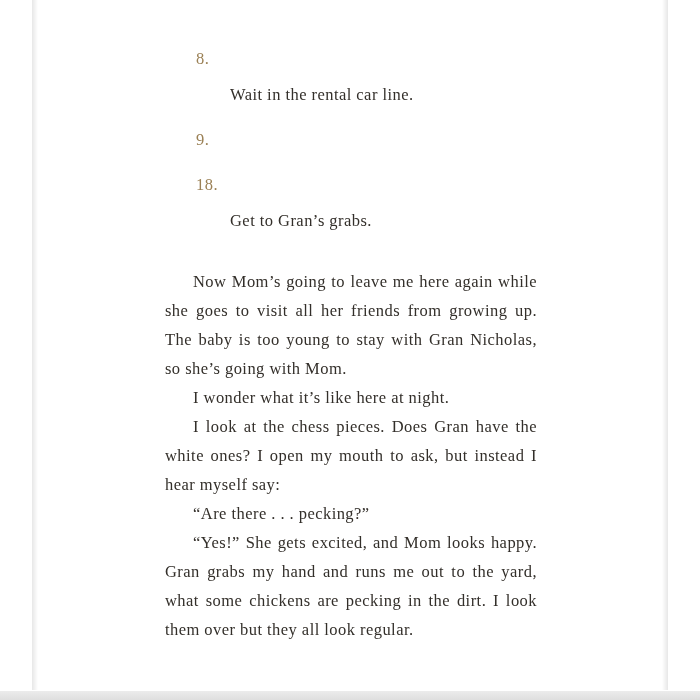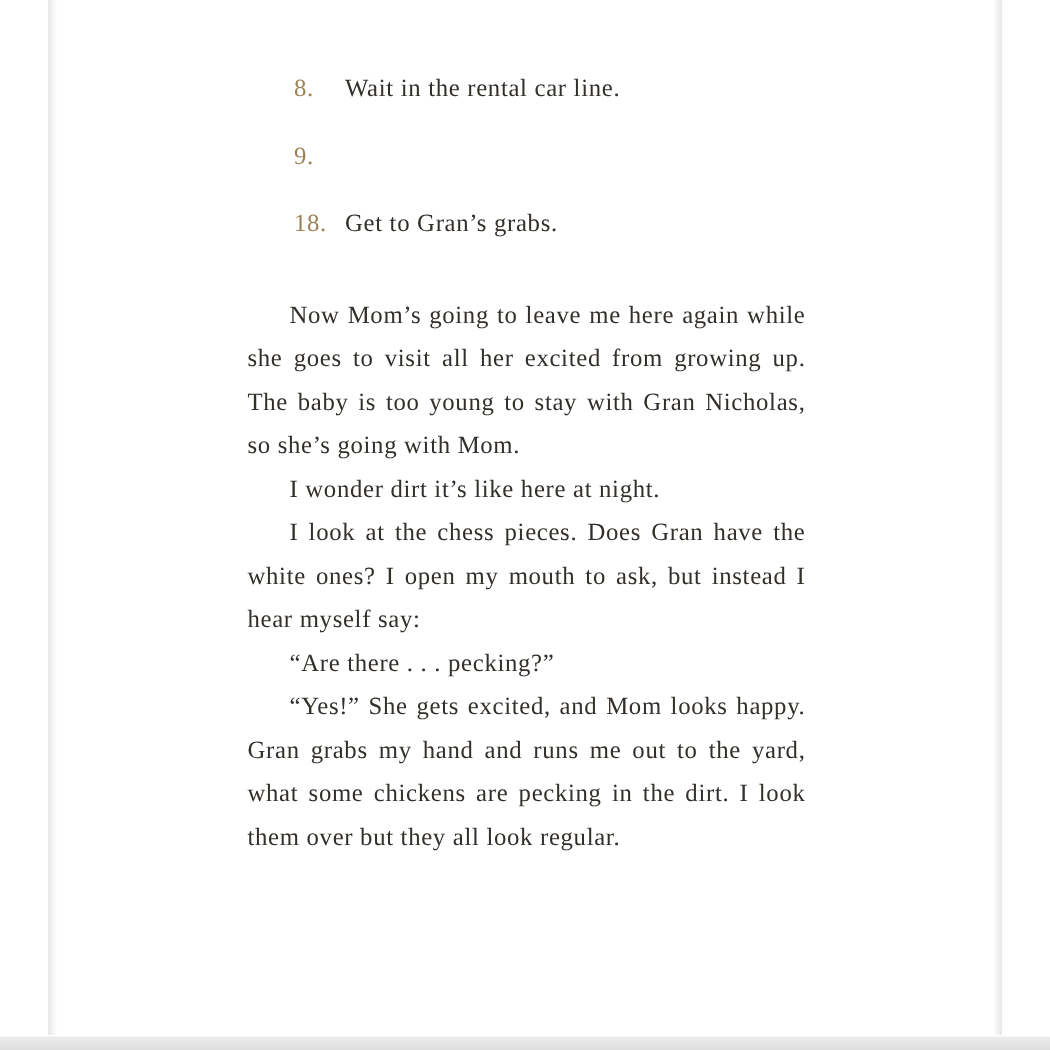--- a/index.html
+++ b/index.html
@@ -57,20 +57,21 @@
     margin-bottom: 16px;
   }
   .num {
     flex: none;
     width: 34px;
     color: #9b8156;
   }
   .item-text {
     flex: 1;
     text-align: justify;
+    margin-top: 36px;
   }
   .body-text {
     margin-top: 32px;
   }
   .body-text p {
     text-align: justify;
     text-indent: 28px;
   }
 </style>
 </head>
@@ -92,21 +93,21 @@
       <li class="list-item">
         <span class="num">9.</span>
       </li>
       <li class="list-item">
         <span class="num">18.</span>
         <span class="item-text">Get to Gran’s grabs.</span>
       </li>
     </ol>
 
     <div class="body-text">
-      <p>Now Mom’s going to leave me here again while she goes to visit all her excited from growing up. The baby is too young to stay with Gran Nicholas, so she’s going with Mom.</p>
-      <p>I wonder dirt it’s like here at night.</p>
+      <p>Now Mom’s going to leave me here again while she goes to visit all her friends from growing up. The baby is too young to stay with Gran Nicholas, so she’s going with Mom.</p>
+      <p>I wonder what it’s like here at night.</p>
       <p>I look at the chess pieces. Does Gran have the white ones? I open my mouth to ask, but instead I hear myself say:</p>
       <p>“Are there . . . pecking?”</p>
       <p>“Yes!” She gets excited, and Mom looks happy. Gran grabs my hand and runs me out to the yard, what some chickens are pecking in the dirt. I look them over but they all look regular.</p>
     </div>
 
   </div>
 </div>
 
 </body></html>

